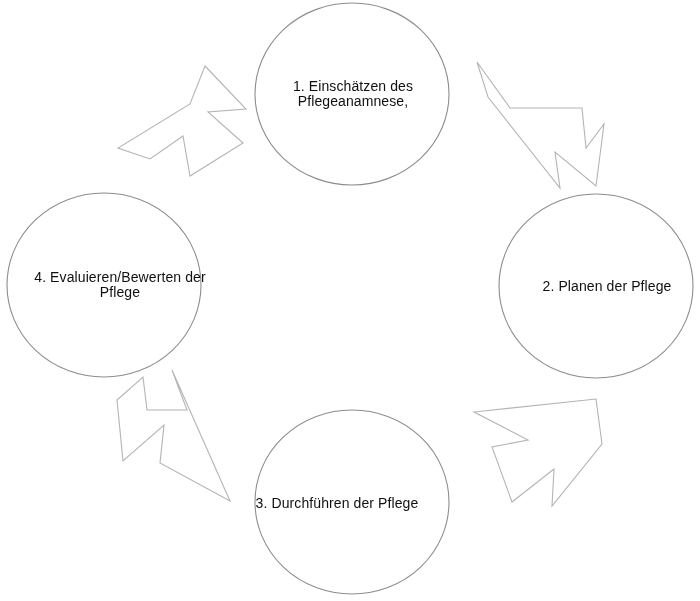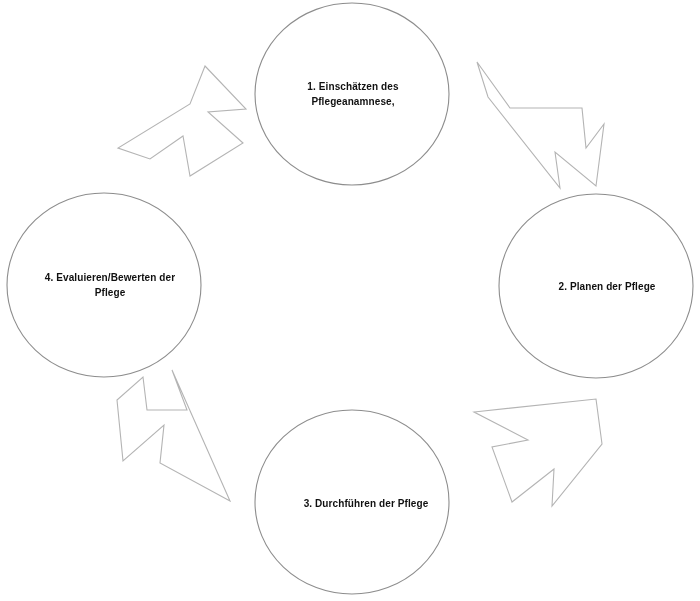--- a/index.html
+++ b/index.html
@@ -33,22 +33,22 @@
     fill: #ffffff;
     stroke: #b4b4b4;
     stroke-width: 1.1;
     stroke-linejoin: miter;
   }
   .node-label {
     position: absolute;
     text-align: center;
     color: #101010;
     font-family: "Liberation Sans", sans-serif;
-    font-weight: bold;
-    font-size: 10px;
+    font-weight: normal;
+    font-size: 14px;
     line-height: 15px;
     letter-spacing: 0.1px;
     -webkit-font-smoothing: none;
     pointer-events: none;
     transform: translate(-50%, -50%);
   }
   .node-label span { display: block; }
 </style>
 </head>
 <body>
@@ -74,22 +74,22 @@
 
   <div class="node-label" style="left:353px; top:94px; width:200px;">
     <span>1. Einschätzen des</span>
     <span>Pflegeanamnese,</span>
   </div>
 
   <div class="node-label" style="left:607px; top:286px; width:190px;">
     <span>2. Planen der Pflege</span>
   </div>
 
-  <div class="node-label" style="left:366px; top:503px; width:210px;">
+  <div class="node-label" style="left:337px; top:503px; width:210px;">
     <span>3. Durchführen der Pflege</span>
   </div>
 
-  <div class="node-label" style="left:110px; top:285px; width:215px;">
+  <div class="node-label" style="left:120px; top:285px; width:215px;">
     <span>4. Evaluieren/Bewerten der</span>
     <span>Pflege</span>
   </div>
 
 </div>
 
 </body></html>

